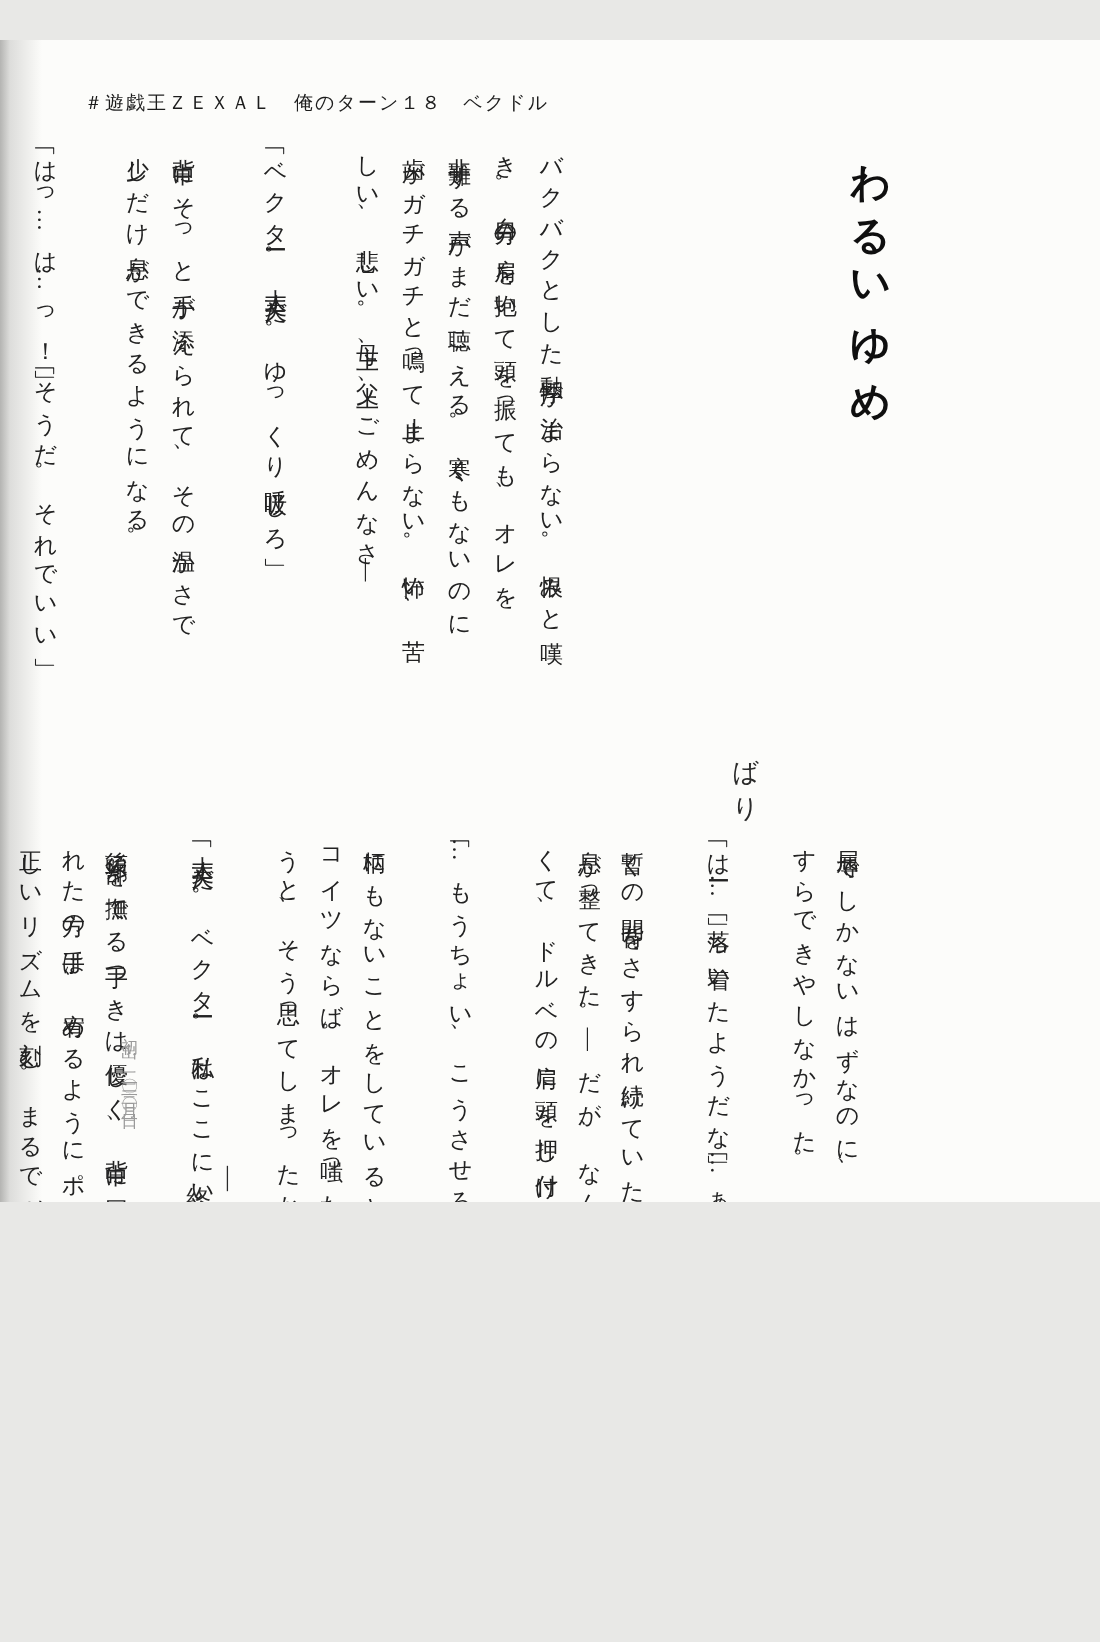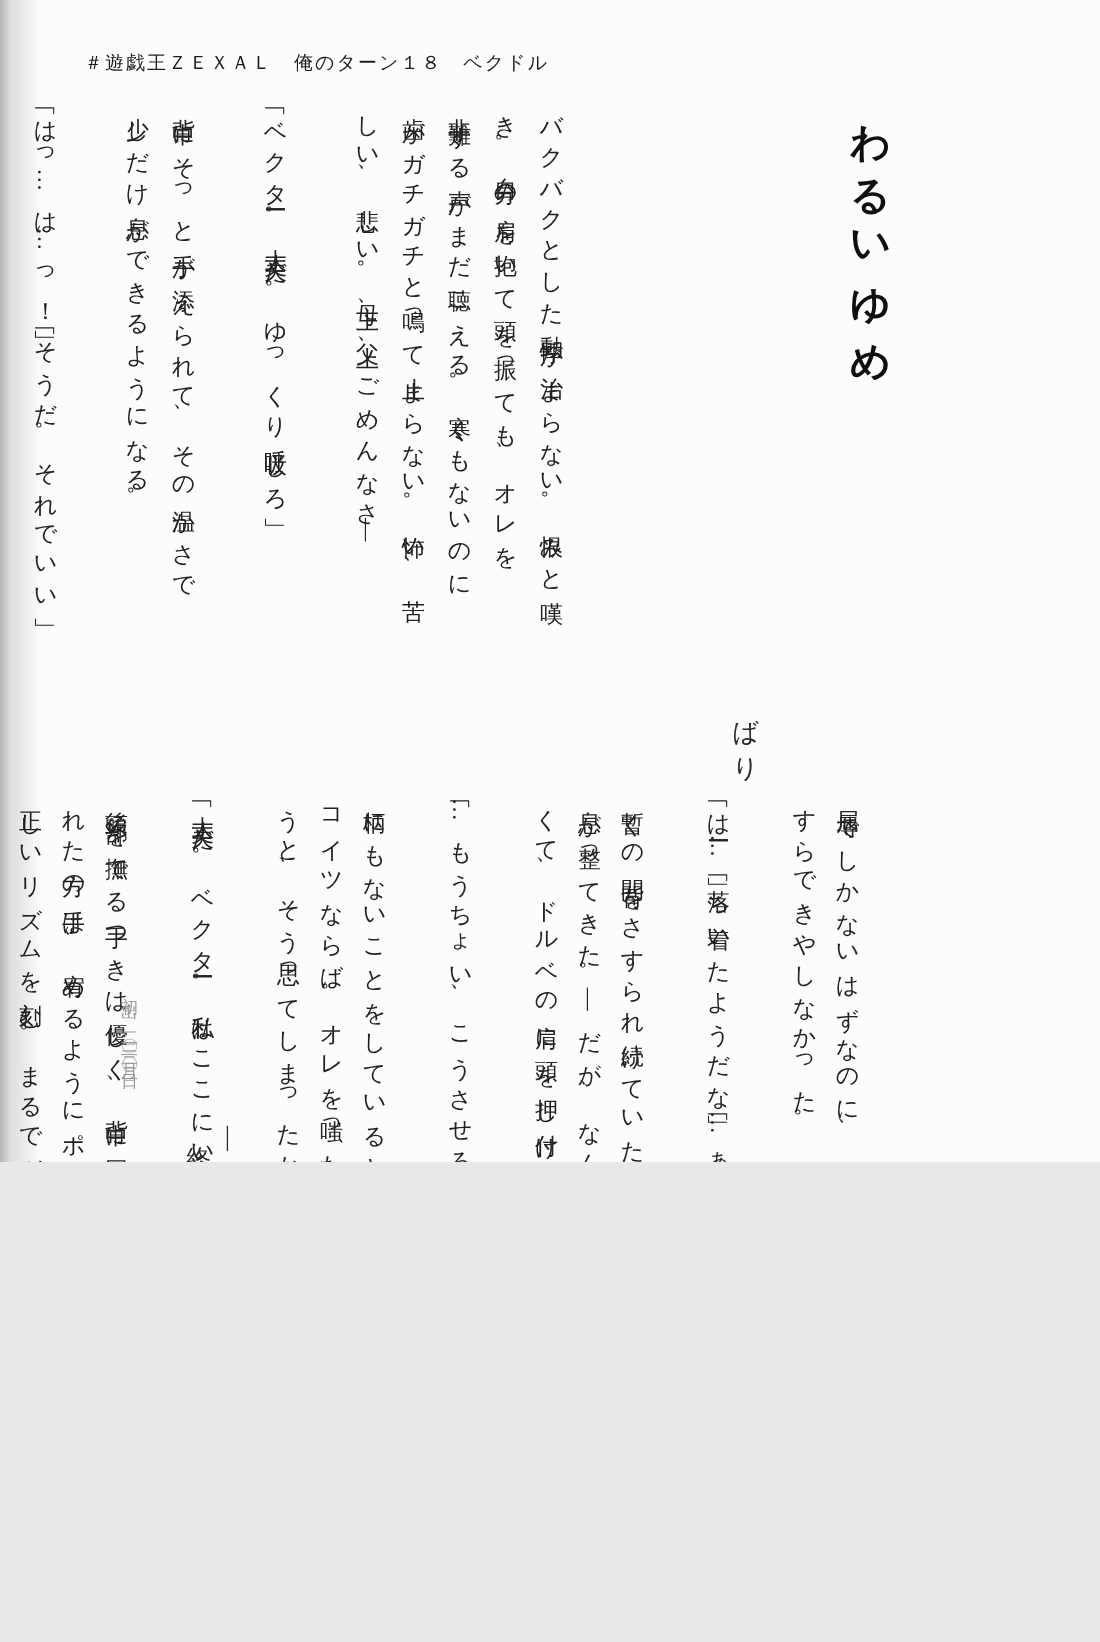--- a/index.html
+++ b/index.html
@@ -1,19 +1,19 @@
 <!DOCTYPE html>
 <html><head>
 <meta charset="utf-8">
 <style>
   html,body { margin:0; padding:0; background:#e8e8e6; }
   .page {
     position:relative; width:1100px; height:1162px;
     background:#fcfcfa; overflow:hidden;
-    font-family:"Liberation Serif", serif; color:#212121;
+    font-family:"Liberation Serif", serif; color:#212121;margin-top:40px;
   }
   .edge-shadow {
     position:absolute; left:0; top:0; bottom:0; width:42px;
     background:linear-gradient(to right, #b4b4b2 0px, #dddddb 10px, rgba(252,252,250,0) 42px);
   }
   .header-tag {
     position:absolute; left:84px; top:50px;
     font-family:"Liberation Sans", sans-serif;
     font-size:19px; letter-spacing:2px; color:#1c1c1c; white-space:nowrap;
   }

